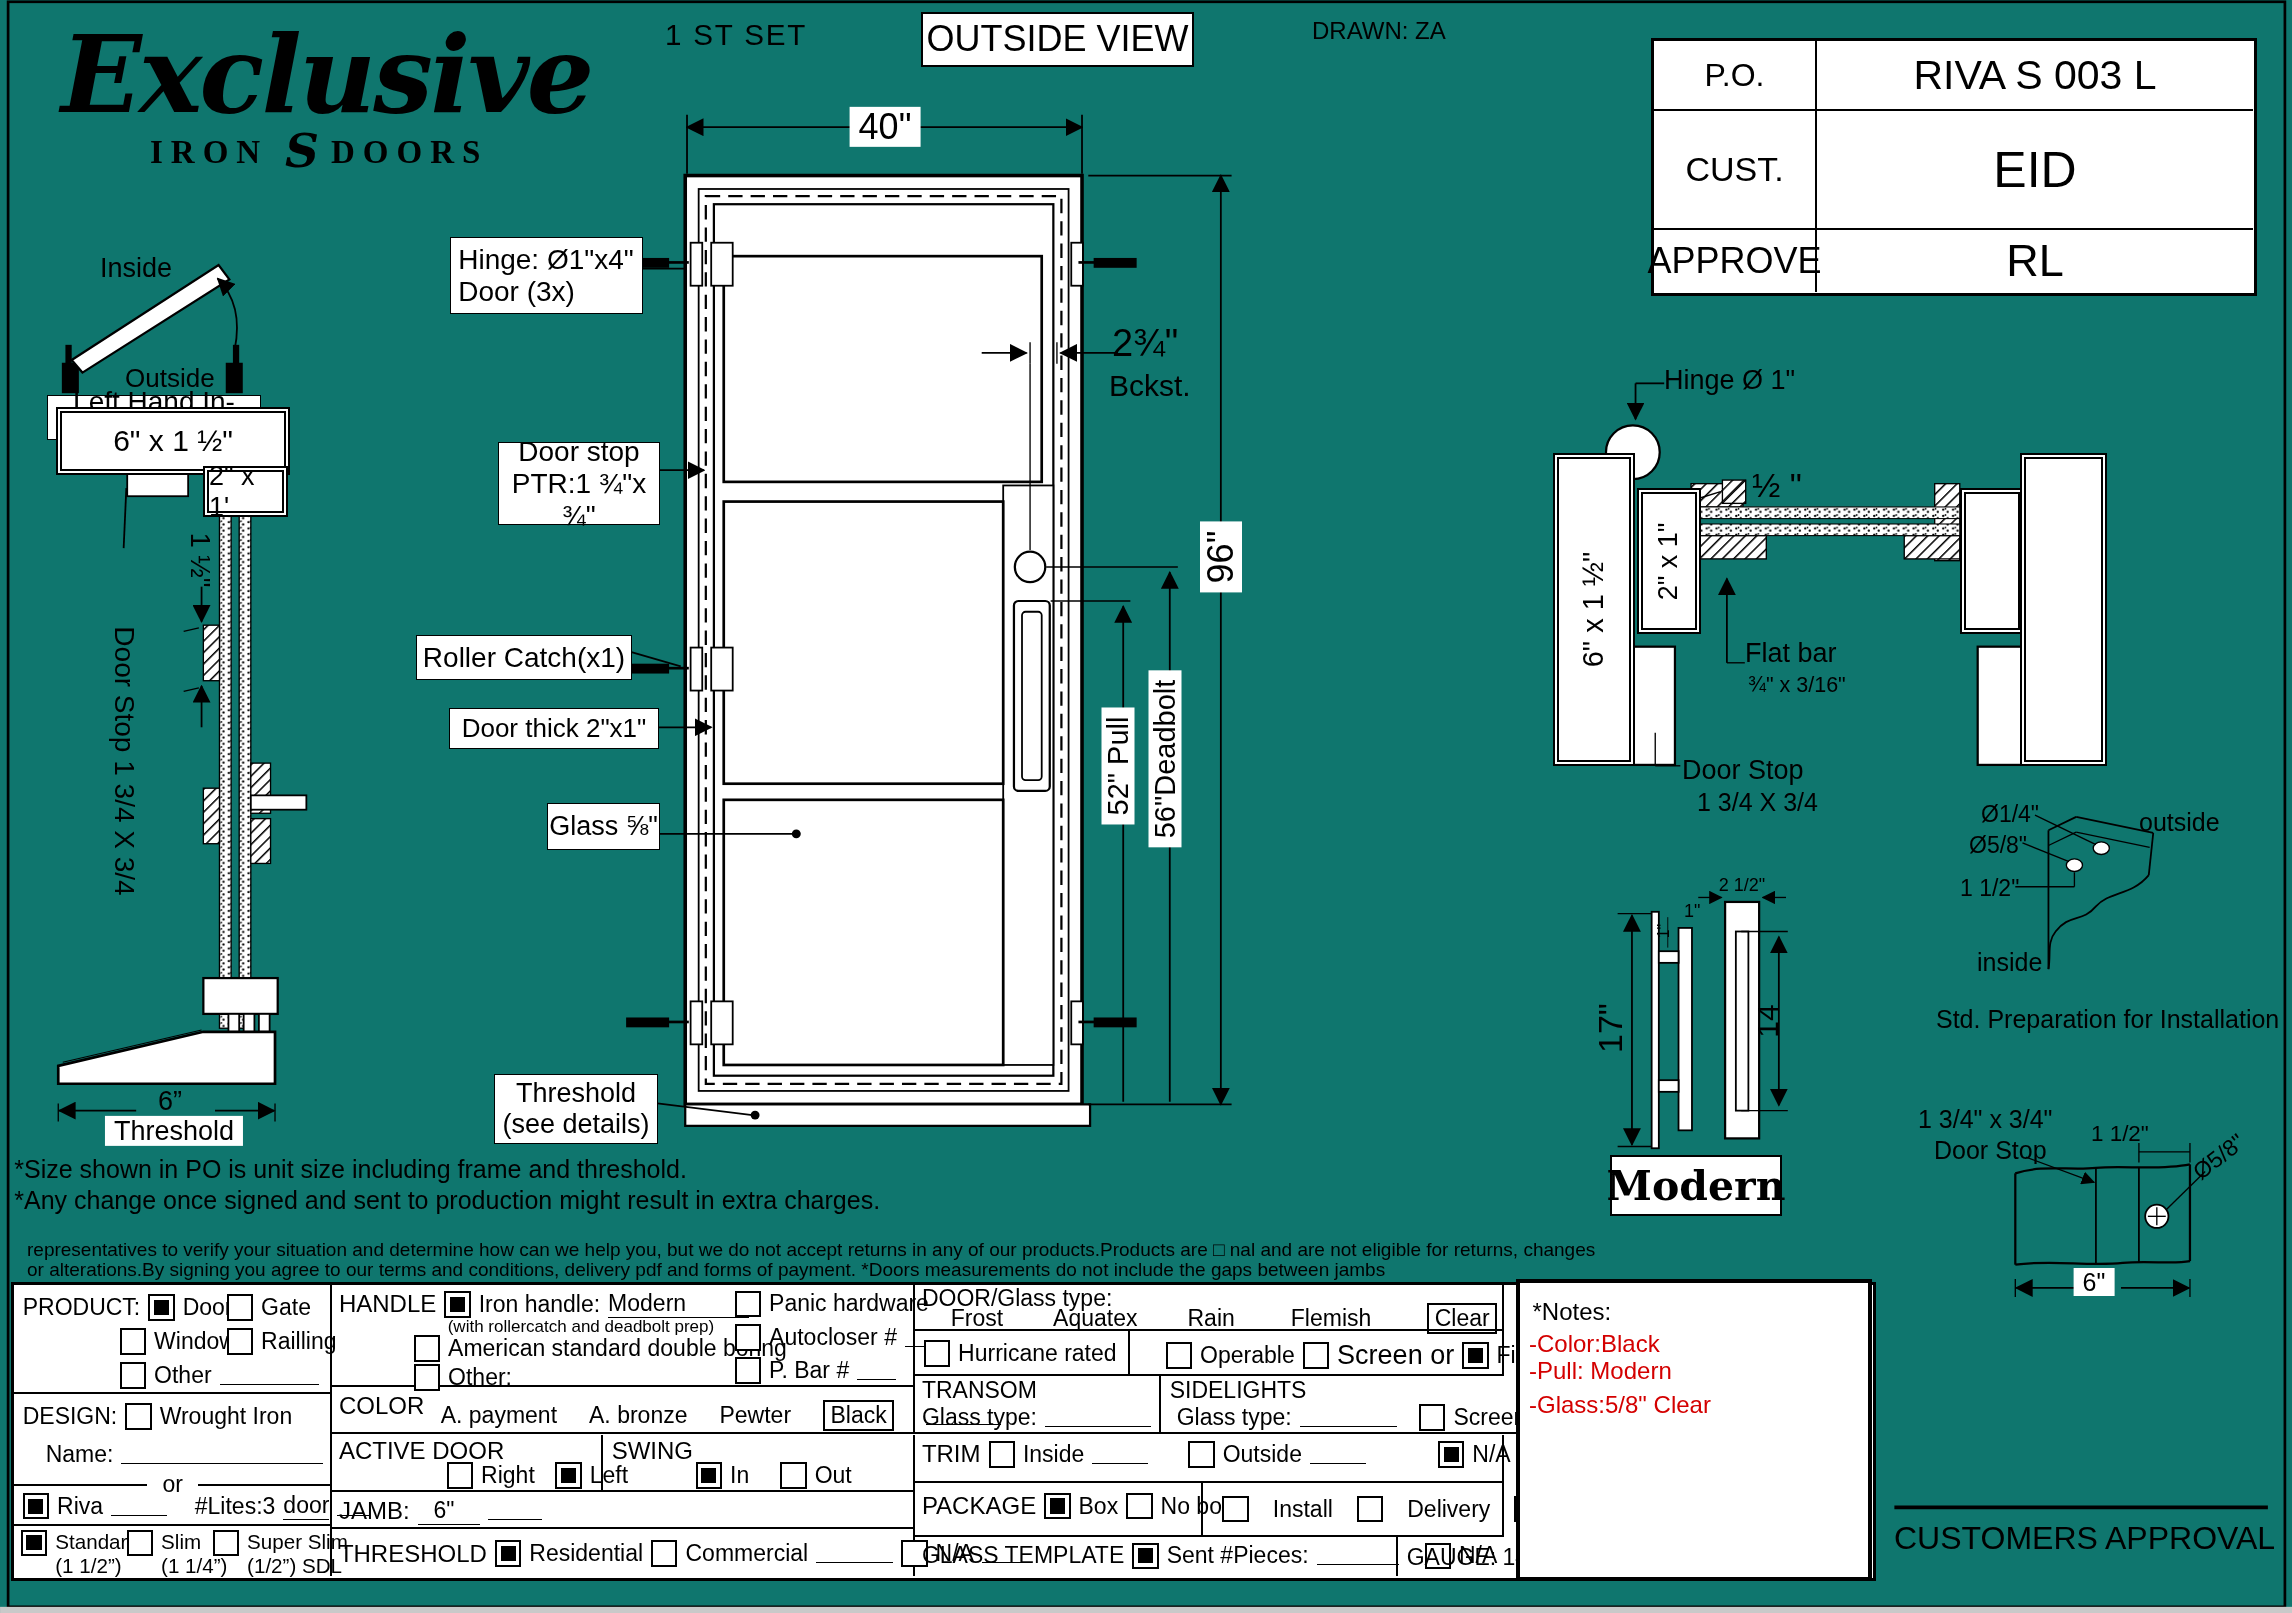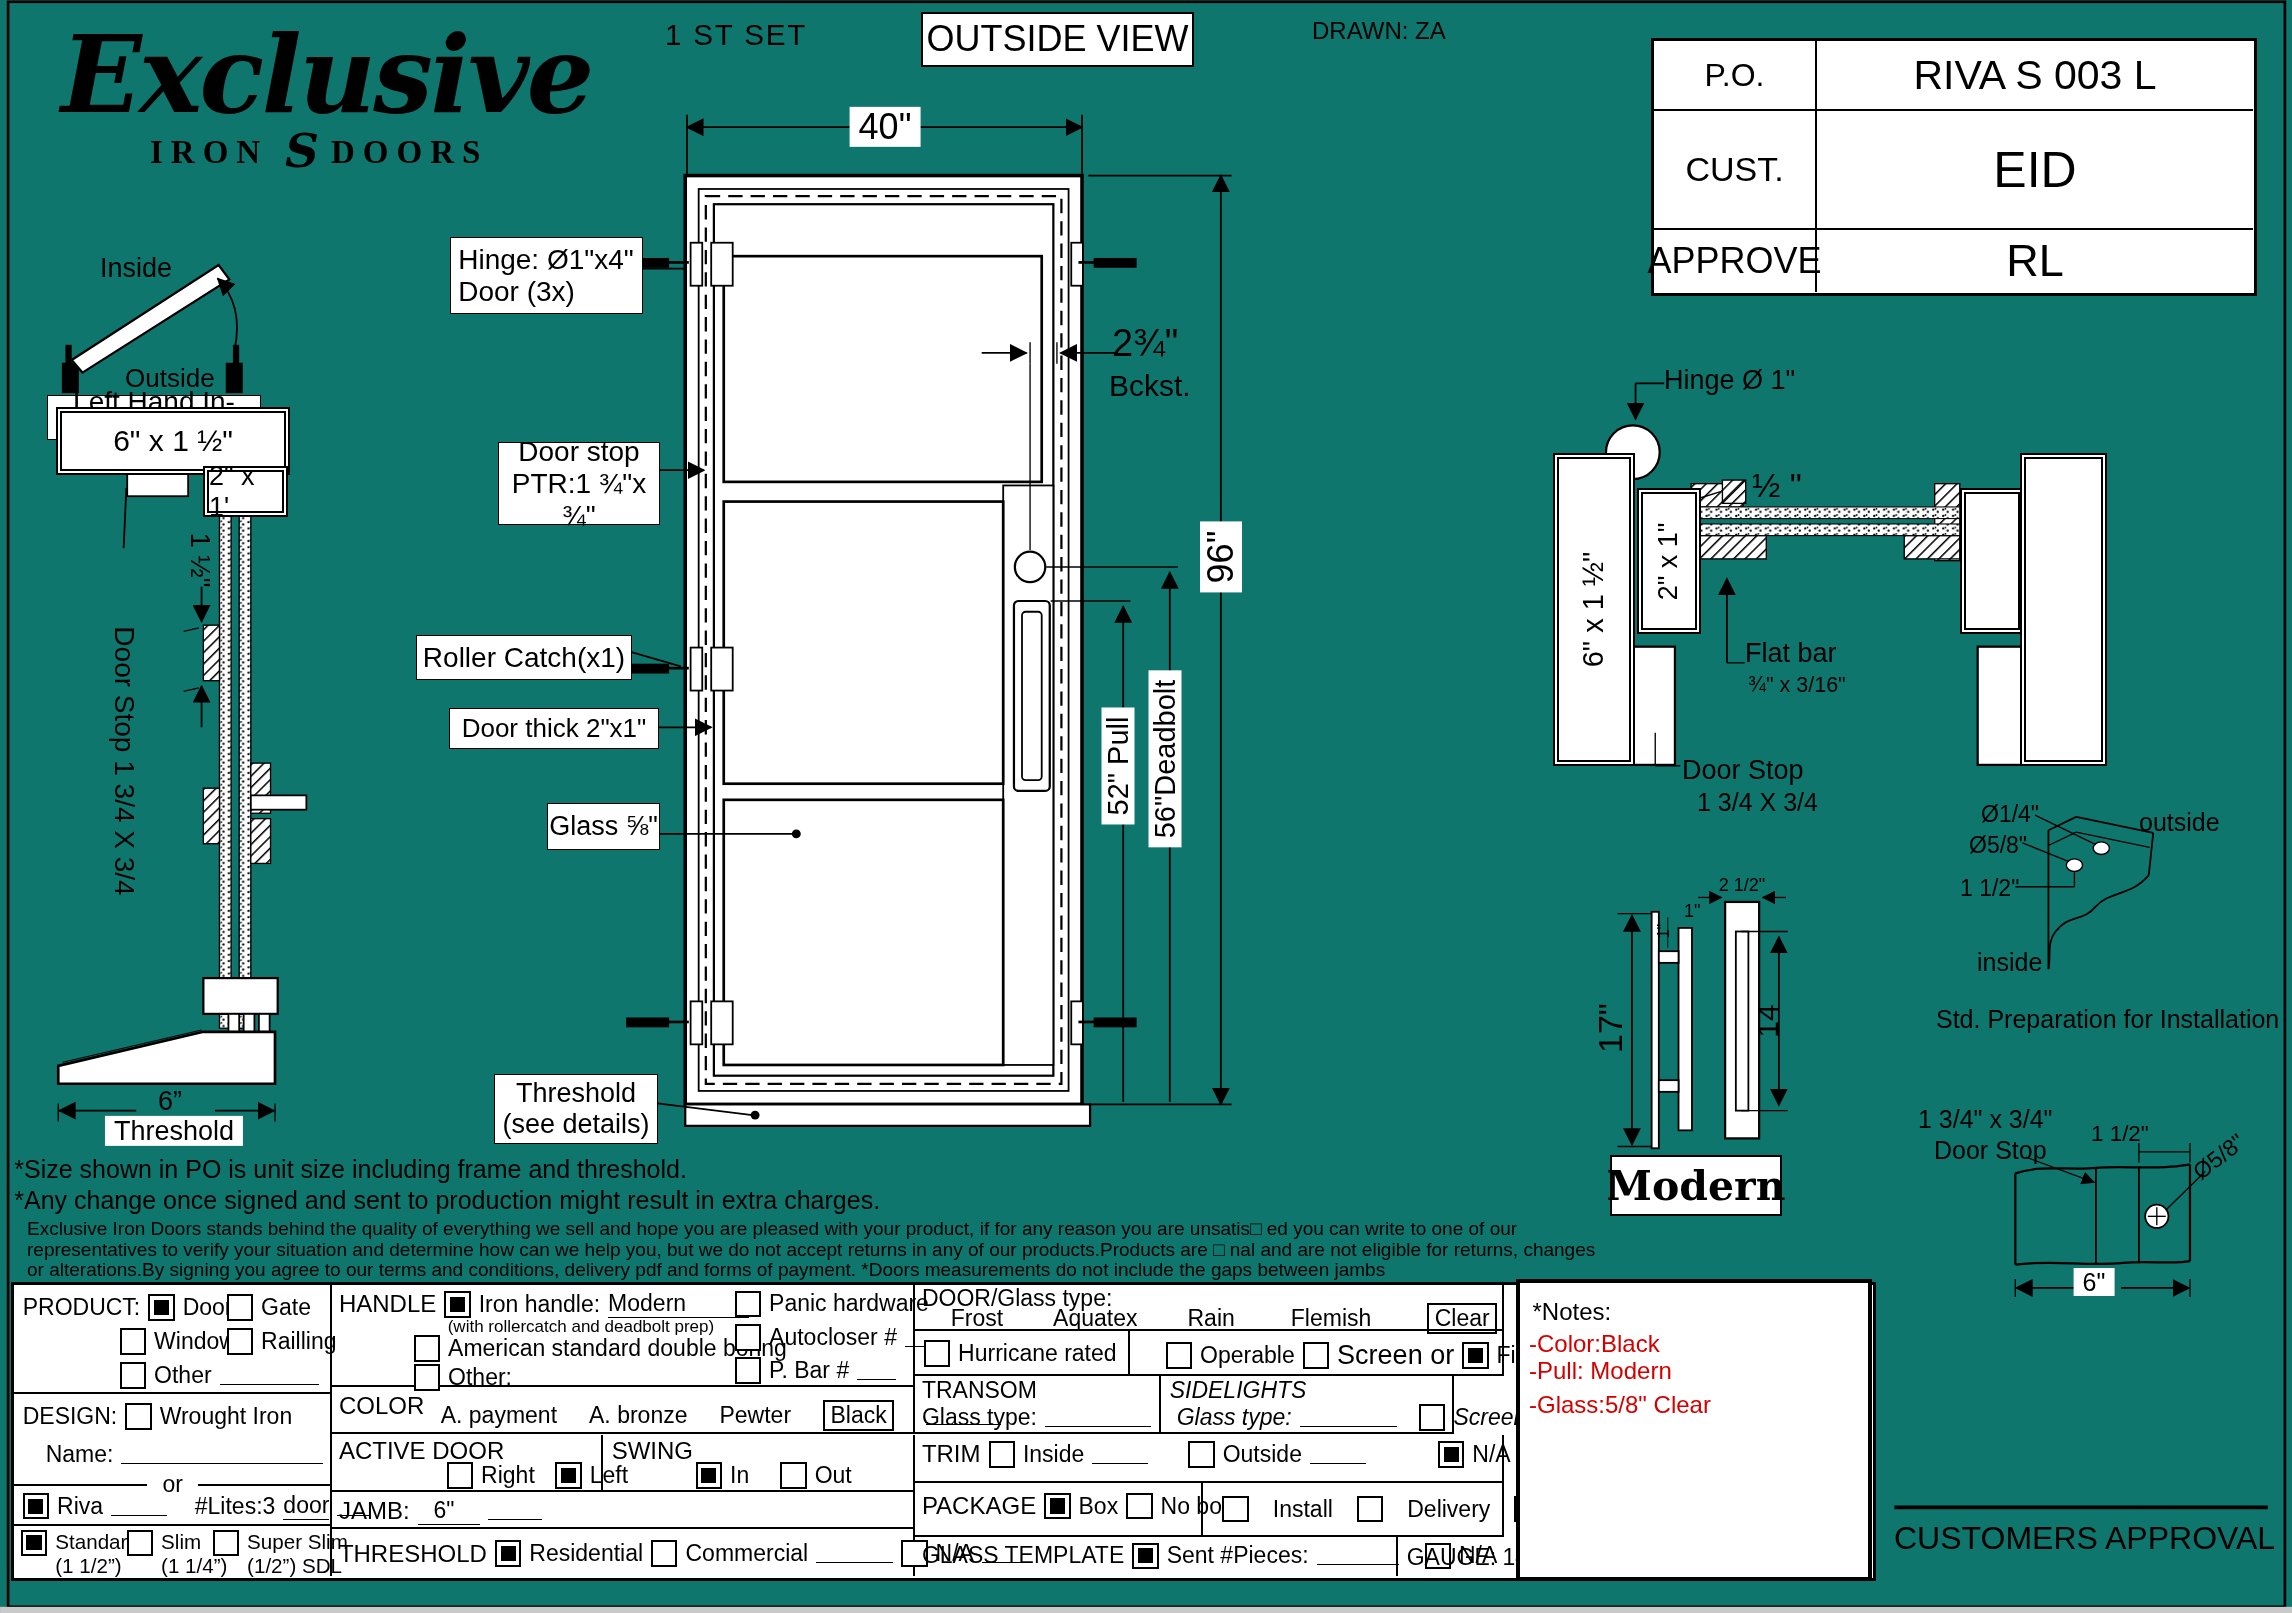--- a/index.html
+++ b/index.html
@@ -343,21 +343,20 @@
 <div class="t" style="left:1936px;top:1005px;font-size:25px;">Std. Preparation for Installation</div>
 
 <div class="t" style="left:1918px;top:1105px;font-size:25px;">1 3/4" x 3/4"</div>
 <div class="t" style="left:1934px;top:1136px;font-size:25px;">Door Stop</div>
 <div class="t" style="left:2091px;top:1121px;font-size:22.4px;">1 1/2"</div>
 <div class="rt38" style="left:2219px;top:1157px;font-size:23px;">Ø5/8"</div>
 <div class="t ctr wbg" style="left:2094px;top:1282px;font-size:25px;z-index:4;">6"</div>
 
 <div class="t" style="left:14.3px;top:1155px;font-size:25px;">*Size shown in PO is unit size including frame and threshold.</div>
 <div class="t" style="left:14.3px;top:1186px;font-size:25px;">*Any change once signed and sent to production might result in extra charges.</div>
-<div class="t" style="left:27px;top:1218px;font-size:19px;">Exclusive Iron Doors stands behind the quality of everything we sell and hope you are pleased with your product, if for any reason you are unsatis□ ed you can write to one of our</div>
 <div class="t" style="left:27px;top:1259px;font-size:19px;">or alterations.By signing you agree to our terms and conditions, delivery pdf and forms of payment. *Doors measurements do not include the gaps between jambs</div>
 <div class="t" style="left:27px;top:1239px;font-size:19px;">representatives to verify your situation and determine how can we help you, but we do not accept returns in any of our products.Products are □ nal and are not eligible for returns, changes</div>
 
 <div class="form">
 
   <div class="cell bR bB" style="left:0;top:0;width:318px;height:109px;">
     <div class="fi" style="left:9px;top:9px;">
           <span>PRODUCT:</span>
       <span class="cb" data-checked="true"></span>
           <span>Door</span>
@@ -550,21 +549,21 @@
 
   <div class="cell bR bB" style="left:901px;top:90px;width:246px;height:59px;">
     <div class="fi" style="left:7.2px;top:1.8px;">
           <span>TRANSOM</span>
         </div>
     <div class="fi" style="left:7.2px;top:29px;">
           <span>Glass type:</span>
           <span class="ul" style="width:106px;"></span>
         </div>
   </div>
-  <div class="cell bR bB" style="left:1147px;top:90px;width:293px;height:59px;font-style:italic;">
+  <div class="cell bR bB" style="left:1147px;top:90px;width:359px;height:59px;">
     <div class="fi" style="left:9px;top:1.8px;">
           <span>SIDELIGHTS</span>
         </div>
     <div class="fi" style="left:16px;top:29px;">
           <span>Glass type:</span>
           <span class="ul" style="width:97px;"></span>
       <span class="cb" style="margin-left:14.3px;" data-checked="false"></span>
           <span>Screen</span>
         </div>
   </div>

